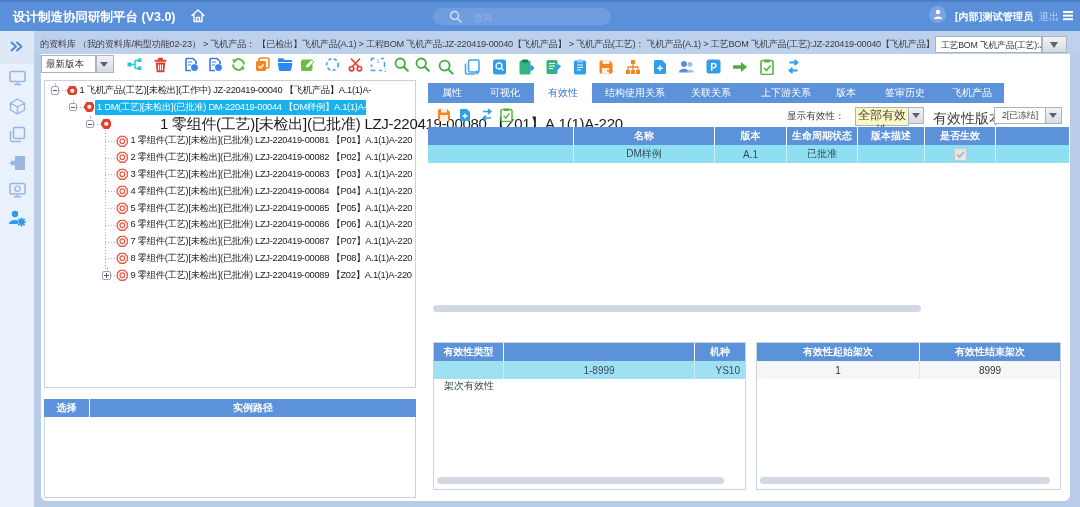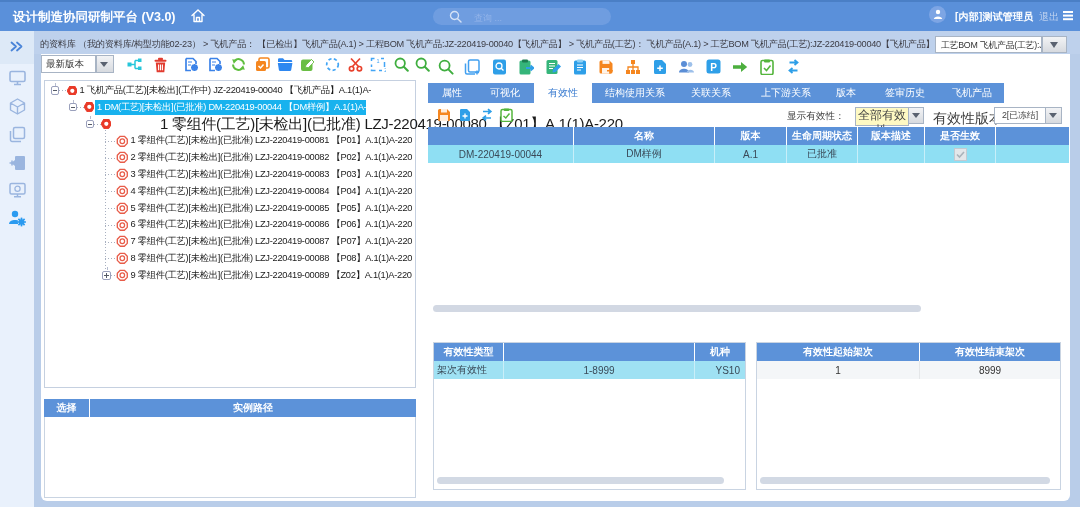--- a/index.html
+++ b/index.html
@@ -414,21 +414,20 @@
   <div class="ab" style="left:567px;top:0;width:1px;height:18px;background:#fff;"></div>
 </div>
 
 <div class="ab" style="left:428px;top:145px;width:641px;height:18px;background:#8fdff3;color:#3a4a58;font-size:10px;">
   <div class="ab" style="left:145px;top:0;width:1px;height:100%;background:rgba(255,255,255,0.5);"></div>
   <div class="ab" style="left:286px;top:0;width:1px;height:100%;background:rgba(255,255,255,0.5);"></div>
   <div class="ab" style="left:358px;top:0;width:1px;height:100%;background:rgba(255,255,255,0.5);"></div>
   <div class="ab" style="left:429px;top:0;width:1px;height:100%;background:rgba(255,255,255,0.5);"></div>
   <div class="ab" style="left:496px;top:0;width:1px;height:100%;background:rgba(255,255,255,0.5);"></div>
   <div class="ab" style="left:567px;top:0;width:1px;height:100%;background:rgba(255,255,255,0.5);"></div>
-  <div class="cell" style="left:0;width:145px;">DM-220419-00044</div>
   <div class="cell" style="left:146px;width:140px;">DM样例</div>
   <div class="cell" style="left:287px;width:71px;">A.1</div>
   <div class="cell" style="left:359px;width:70px;">已批准</div>
   <div class="cell" style="left:497px;width:70px;">
     <svg width="13" height="13" viewBox="0 0 13 13">
         <rect x="0.5" y="0.5" width="12" height="12" fill="#e3e7ea" stroke="#c3cad1"></rect>
         <path d="M3 6.5 L5.5 9 L10 4" stroke="#aab3ba" stroke-width="1.6" fill="none"></path>
       </svg>
   </div>
 </div>
@@ -438,21 +437,21 @@
 <div class="ab" style="left:433px;top:342px;width:313px;height:148px;border:1px solid #c9d4e2;box-sizing:border-box;background:#fff;"></div>
 <div class="ab hdr" style="left:434px;top:343px;width:311px;height:18px;">
   <div class="cell" style="left:0;width:69px;">有效性类型</div>
   <div class="ab" style="left:69px;top:0;width:1px;height:18px;background:#fff;"></div>
   <div class="ab" style="left:260px;top:0;width:1px;height:18px;background:#fff;"></div>
   <div class="cell" style="left:261px;width:50px;">机种</div>
 </div>
 <div class="ab" style="left:434px;top:361px;width:311px;height:18px;background:#9fe1f3;color:#3a4a58;font-size:10px;">
   <div class="ab" style="left:69px;top:0;width:1px;height:100%;background:rgba(255,255,255,0.45);"></div>
   <div class="ab" style="left:260px;top:0;width:1px;height:100%;background:rgba(255,255,255,0.45);"></div>
-  <div class="cell" style="left:0;width:69px;justify-content:flex-start;padding-left:3px;box-sizing:border-box;">架次有效性</div>
+  <div class="cell" style="left:0;width:69px;justify-content:flex-start;padding-left:10px;box-sizing:border-box;margin-top:16px;">架次有效性</div>
   <div class="cell" style="left:70px;width:190px;">1-8999</div>
   <div class="cell" style="left:261px;width:50px;justify-content:flex-end;padding-right:5px;box-sizing:border-box;">YS10</div>
 </div>
 <div class="ab" style="left:437px;top:477px;width:287px;height:7px;border-radius:3.5px;background:#d2d9e4;"></div>
 
 <div class="ab" style="left:756px;top:342px;width:305px;height:148px;border:1px solid #c9d4e2;box-sizing:border-box;background:#fff;"></div>
 <div class="ab hdr" style="left:757px;top:343px;width:303px;height:18px;">
   <div class="cell" style="left:0;width:162px;">有效性起始架次</div>
   <div class="ab" style="left:162px;top:0;width:1px;height:18px;background:#fff;"></div>
   <div class="cell" style="left:163px;width:140px;">有效性结束架次</div>

